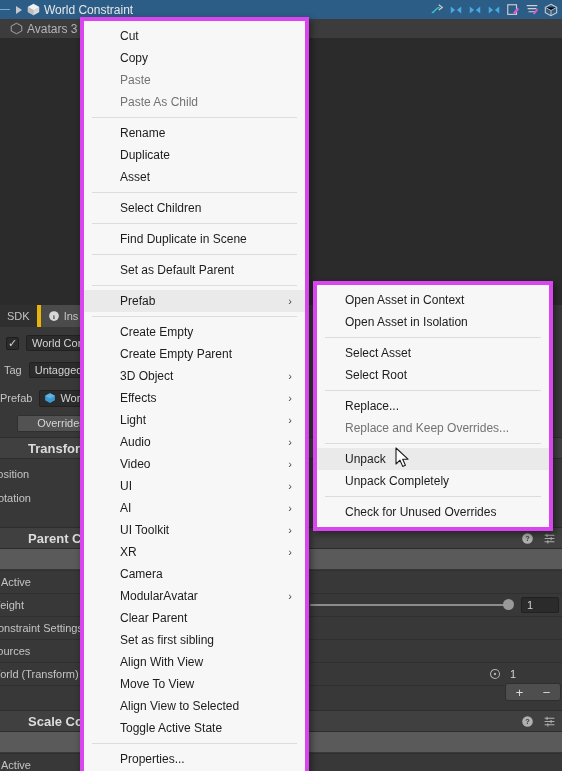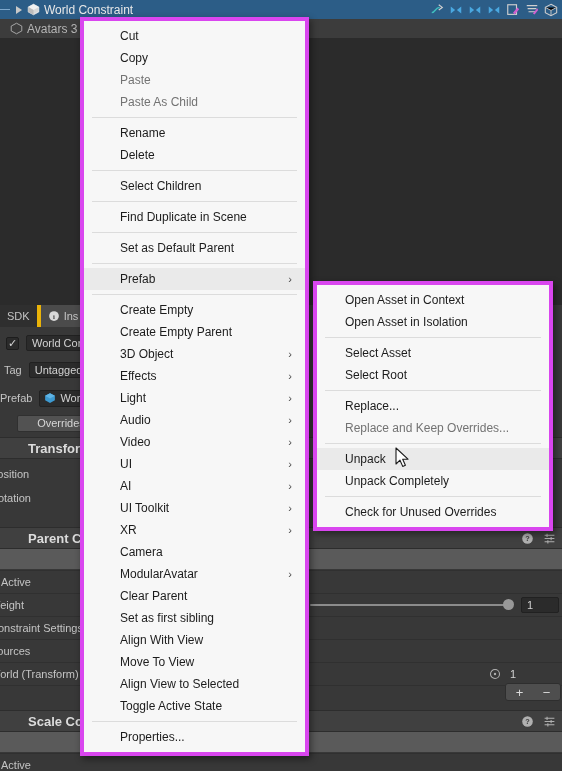--- a/index.html
+++ b/index.html
@@ -503,21 +503,24 @@
       <span>Paste</span>
     </div>
     <div class="mi disabled">
       <span>Paste As Child</span>
     </div>
     <div class="msep"></div>
     <div class="mi">
       <span>Rename</span>
     </div>
     <div class="mi">
-      <span>Delete</span>
+      <span>Duplicate</span>
+    </div>
+    <div class="mi">
+      <span>Asset</span>
     </div>
     <div class="msep"></div>
     <div class="mi">
       <span>Select Children</span>
     </div>
     <div class="msep"></div>
     <div class="mi">
       <span>Find Duplicate in Scene</span>
     </div>
     <div class="msep"></div>

